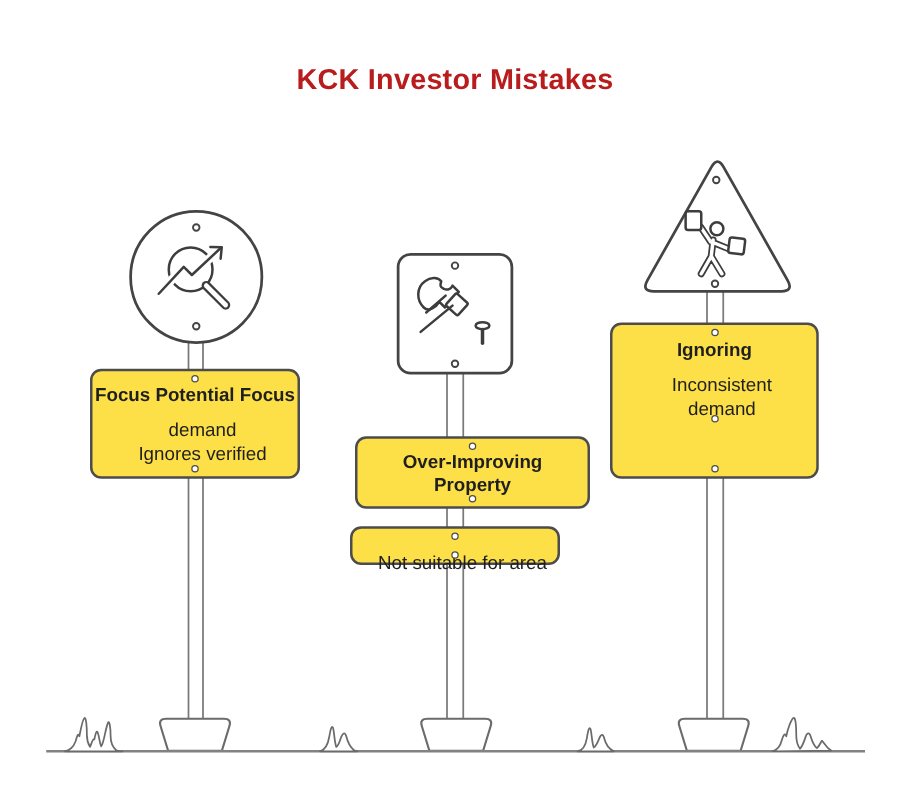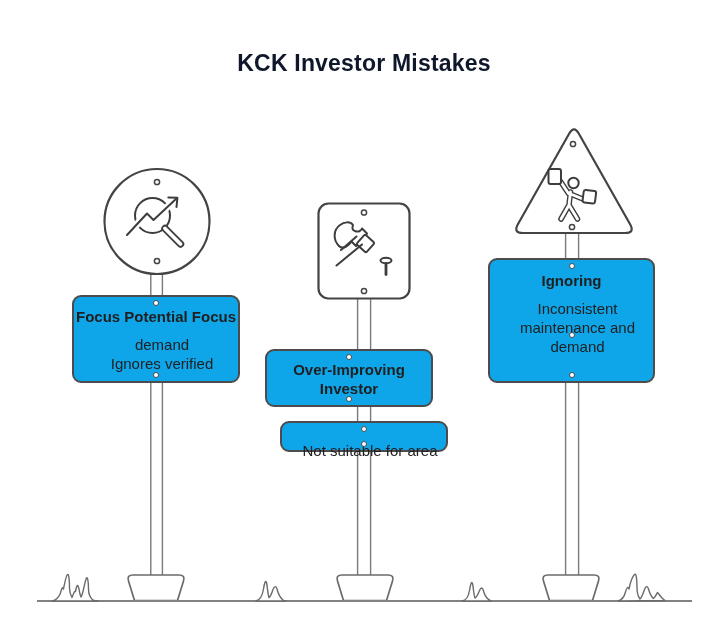--- a/index.html
+++ b/index.html
@@ -1,32 +1,32 @@
 <!DOCTYPE html>
 <html><head>
 <meta charset="utf-8">
 <style>
   html,body{margin:0;padding:0;background:#fff;}
   .stage{position:relative;width:728px;height:638px;background:#ffffff;overflow:hidden;
          font-family:"Liberation Sans","DejaVu Sans",sans-serif;}
   .title{position:absolute;top:50px;left:0;width:100%;text-align:center;
-         font-size:23px;font-weight:bold;color:#0f172a;letter-spacing:.2px;}
+         font-size:23px;font-weight:bold;color:#b91c1c;letter-spacing:.2px;}
   svg.art{position:absolute;left:0;top:0;display:block;}
-  .panel{position:absolute;box-sizing:border-box;background:#0ea5e9;border:2px solid #4c4c4c;
+  .panel{position:absolute;box-sizing:border-box;background:#fde047;border:2px solid #4c4c4c;
          border-radius:9px;color:#1f1f1f;text-align:center;font-size:15px;line-height:19px;}
   .panel-title{font-weight:bold;}
   .panel-body{margin-top:9px;margin-left:12px;}
   .panel-title div,.panel-body div{white-space:nowrap;}
   .screw{position:absolute;left:50%;transform:translateX(-50%);width:6px;height:6px;
          box-sizing:border-box;border:1.5px solid #4c4c4c;border-radius:50%;background:#fff;}
   .screw-top{top:3px}
   .screw-bottom{bottom:3px}
   .screw-mid{top:72px}
   #panel-left{left:72px;top:295px;width:168px;height:88px;padding-top:10px;}
-  #panel-mid1{left:265px;top:349px;width:168px;height:58px;padding-top:9px;}
+  #panel-mid1{left:284px;top:349px;width:188px;height:58px;padding-top:9px;}
   #panel-mid2{left:280px;top:421px;width:168px;height:31px;padding-top:18px;}
   #panel-right{left:488px;top:258px;width:167px;height:125px;padding-top:11px;}
 </style>
 </head>
 <body>
 
 <div class="stage">
 
   <div class="title">KCK Investor Mistakes</div>
 
@@ -104,40 +104,39 @@
       <div>demand</div>
       <div>Ignores verified</div>
     </div>
     <span class="screw screw-bottom"></span>
   </div>
 
   <div class="panel" id="panel-mid1">
     <span class="screw screw-top"></span>
     <div class="panel-title">
       <div>Over-Improving</div>
-      <div>Investor</div>
+      <div>Property</div>
     </div>
     <span class="screw screw-bottom"></span>
   </div>
 
   <div class="panel" id="panel-mid2">
     <span class="screw screw-top"></span>
     <div class="panel-body" style="margin-top:0">
       <div>Not suitable for area</div>
     </div>
     <span class="screw screw-bottom"></span>
   </div>
 
   <div class="panel" id="panel-right">
     <span class="screw screw-top"></span>
     <div class="panel-title">
       <div>Ignoring</div>
     </div>
     <span class="screw screw-mid"></span>
     <div class="panel-body">
       <div>Inconsistent</div>
-      <div>maintenance and</div>
       <div>demand</div>
     </div>
     <span class="screw screw-bottom"></span>
   </div>
 
 </div>
 
 </body></html>

